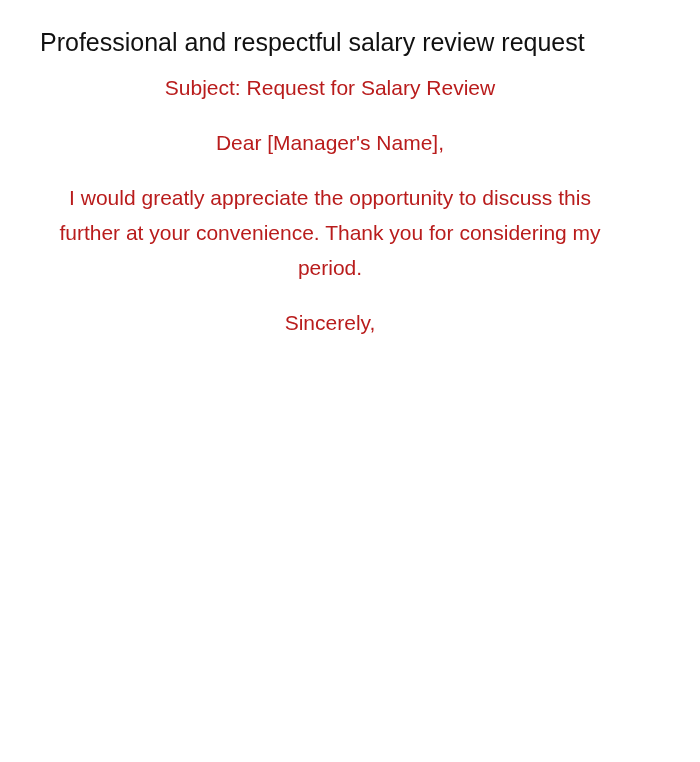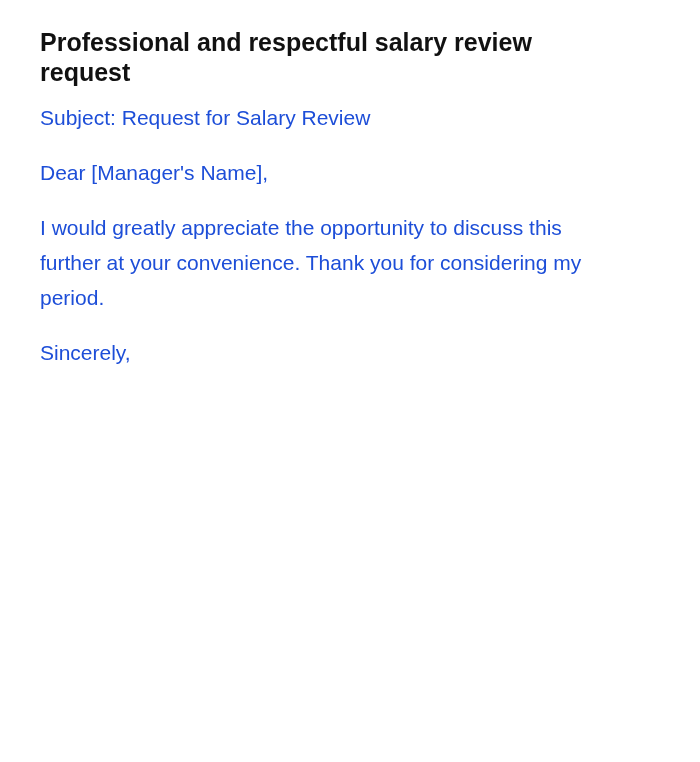--- a/index.html
+++ b/index.html
@@ -13,34 +13,35 @@
     overflow: hidden;
     font-family: "Liberation Sans", "DejaVu Sans", sans-serif;
   }
   .article {
     box-sizing: content-box;
     padding: 27px 80px 0 40px;
     width: 580px;
   }
   .page-title {
     font-family: "Liberation Sans", sans-serif;
-    font-weight: 700;
+    font-weight: 400;
     font-size: 25px;
     line-height: 30px;
     letter-spacing: 0;
     color: #111111;
     margin: 0 0 13px 0;
   }
   .body-text {
     font-family: "Liberation Sans", sans-serif;
     font-size: 21px;
     line-height: 35px;
     font-weight: 400;
-    color: #1d4ed8;
+    color: #b91c1c;
     margin: 0 0 20px 0;
+    text-align: center;
   }
 </style>
 </head>
 <body>
 
 <main class="article">
   <h1 class="page-title">Professional and respectful salary review request</h1>
 
   <p class="body-text">Subject: Request for Salary Review</p>
 

